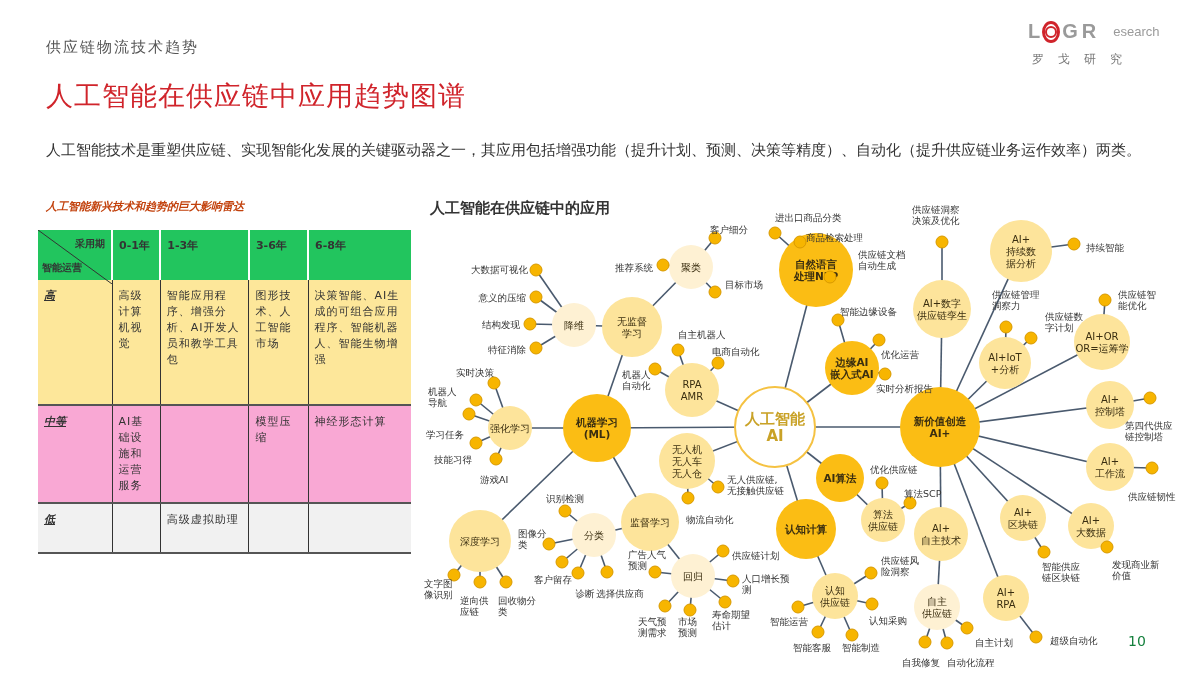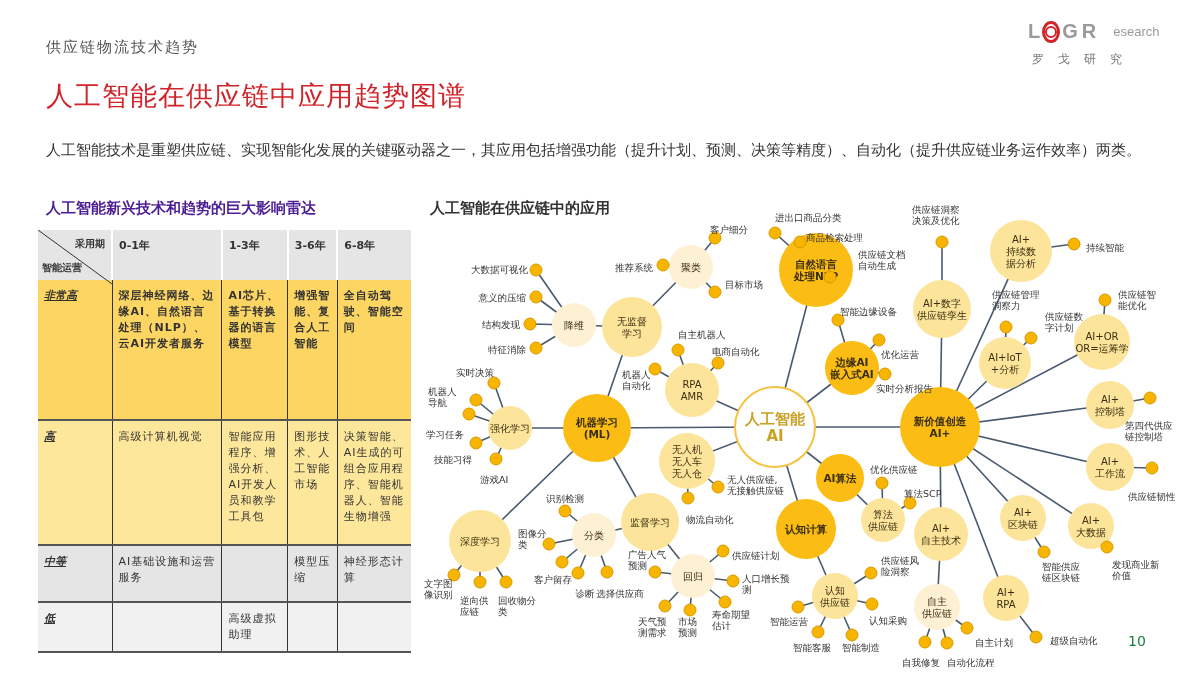--- a/index.html
+++ b/index.html
@@ -10,37 +10,37 @@
   .page-title { position: absolute; left: 46px; top: 78px; font-size: 27px; font-weight: normal; color: #d0242b; letter-spacing: 1px; }
   .intro { position: absolute; left: 46px; top: 138px; width: 1120px; font-size: 15px; line-height: 25px; color: #333; }
 
   .logo { position: absolute; left: 1028px; top: 20px; width: 130px; height: 50px; }
   .logo-mark { display: flex; align-items: center; font-weight: bold; color: #9a9a9a; font-size: 20px; font-family: "Liberation Sans", sans-serif; }
   .logo-o { width: 22px; height: 22px; border-radius: 50%; border: 3px solid #d0242b; display: inline-flex; align-items: center; justify-content: center; margin: 0 2px; }
   .logo-o::after { content: ""; width: 8px; height: 8px; border-radius: 50%; border: 2px solid #d0242b; }
   .logo-research { font-size: 13px; font-weight: normal; margin-left: 17px; }
   .logo-cn { font-size: 12px; color: #777; letter-spacing: 14px; margin-top: 8px; padding-left: 4px; }
 
-  .sub-left { position: absolute; left: 46px; top: 199px; font-size: 15px; font-weight: bold; color: #4c1d95; }
+  .sub-left { position: absolute; left: 46px; top: 199px; font-size: 11px; font-weight: bold; color: #c2410c; font-style: italic; }
   .sub-right { position: absolute; left: 430px; top: 199px; font-size: 15px; font-weight: bold; color: #333; }
 
   
   .radar { position: absolute; left: 38px; top: 230px; width: 373px; border-collapse: collapse; font-size: 11px; }
   .radar th, .radar td { vertical-align: top; text-align: left; padding: 8px 6px; border-left: 1px solid #333; }
   .radar th:first-child, .radar td:first-child { border-left: none; }
-  .radar thead th { background: #e5e5e5; height: 50px; font-weight: bold; color: #333; border-left: 2px solid #fff; padding-top: 8px; }
+  .radar thead th { background: #22c55e; height: 50px; font-weight: bold; color: #333; border-left: 2px solid #fff; padding-top: 8px; }
   .radar thead th.corner { position: relative; width: 74px; padding: 0; }
   .corner-top { position: absolute; right: 6px; top: 7px; font-size: 10px; font-weight: bold; }
   .corner-bottom { position: absolute; left: 4px; bottom: 5px; font-size: 10px; font-weight: bold; }
   .corner svg { position: absolute; left: 0; top: 0; }
   .radar tbody tr { border-bottom: 2px solid #555; }
   .radar td.level { font-style: italic; text-decoration: underline; font-weight: bold; color: #333; }
   .row-vh td { background: #fdd562; height: 140px; font-weight: bold; }
   .row-h td { background: #fde79a; height: 125px; }
-  .row-m td { background: #e5e5e5; height: 57px; }
+  .row-m td { background: #f9a8d4; height: 57px; }
   .row-l td { background: #f1f1f1; height: 50px; }
   .radar td.cell { line-height: 16px; letter-spacing: 1px; }
 
   
   .mindmap { position: absolute; left: 420px; top: 200px; width: 780px; height: 475px; }
   .page-number { position: absolute; left: 1128px; top: 633px; font-size: 14px; color: #15803d; }
 </style>
 </head>
 <body>
 
@@ -73,27 +73,20 @@
         <span class="corner-top">采用期</span>
         <span class="corner-bottom">智能运营</span>
       </th>
       <th>0-1年</th>
       <th>1-3年</th>
       <th>3-6年</th>
       <th>6-8年</th>
     </tr>
   </thead>
   <tbody>
-    <tr class="row-vh">
-      <td class="level">非常高</td>
-      <td class="cell">深层神经网络、边缘AI、自然语言处理（NLP）、云AI开发者服务</td>
-      <td class="cell">AI芯片、基于转换器的语言模型</td>
-      <td class="cell">增强智能、复合人工智能</td>
-      <td class="cell">全自动驾驶、智能空间</td>
-    </tr>
     <tr class="row-h">
       <td class="level">高</td>
       <td class="cell">高级计算机视觉</td>
       <td class="cell">智能应用程序、增强分析、AI开发人员和教学工具包</td>
       <td class="cell">图形技术、人工智能市场</td>
       <td class="cell">决策智能、AI生成的可组合应用程序、智能机器人、智能生物增强</td>
     </tr>
     <tr class="row-m">
       <td class="level">中等</td>
       <td class="cell">AI基础设施和运营服务</td>

